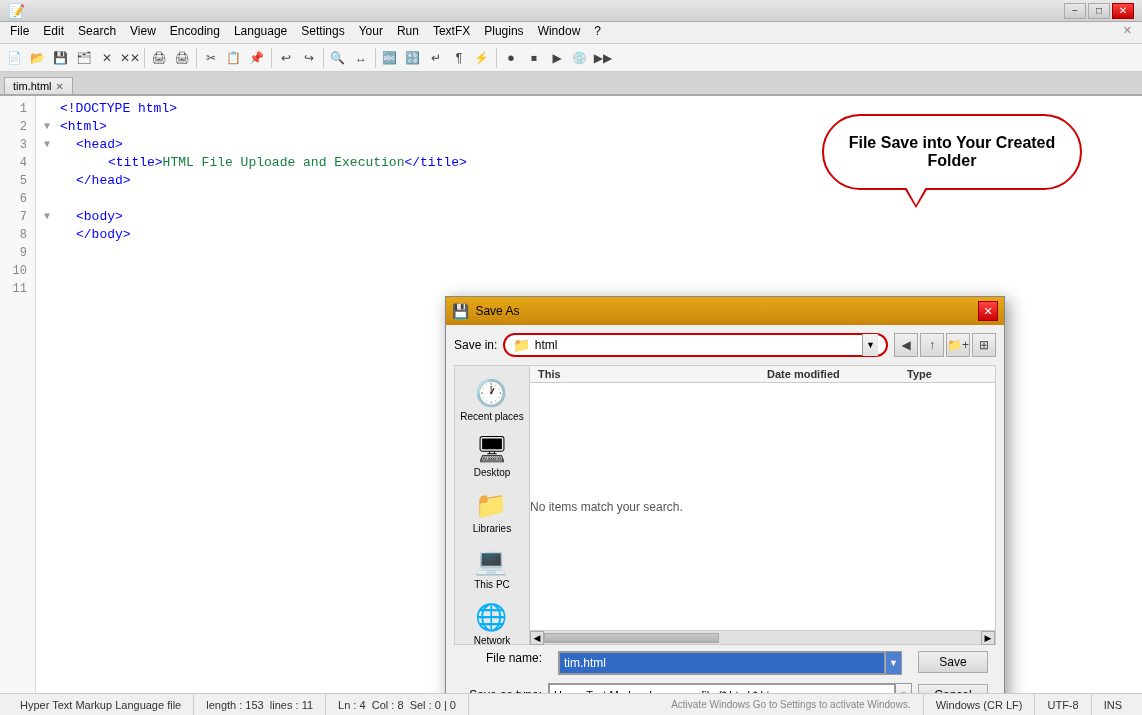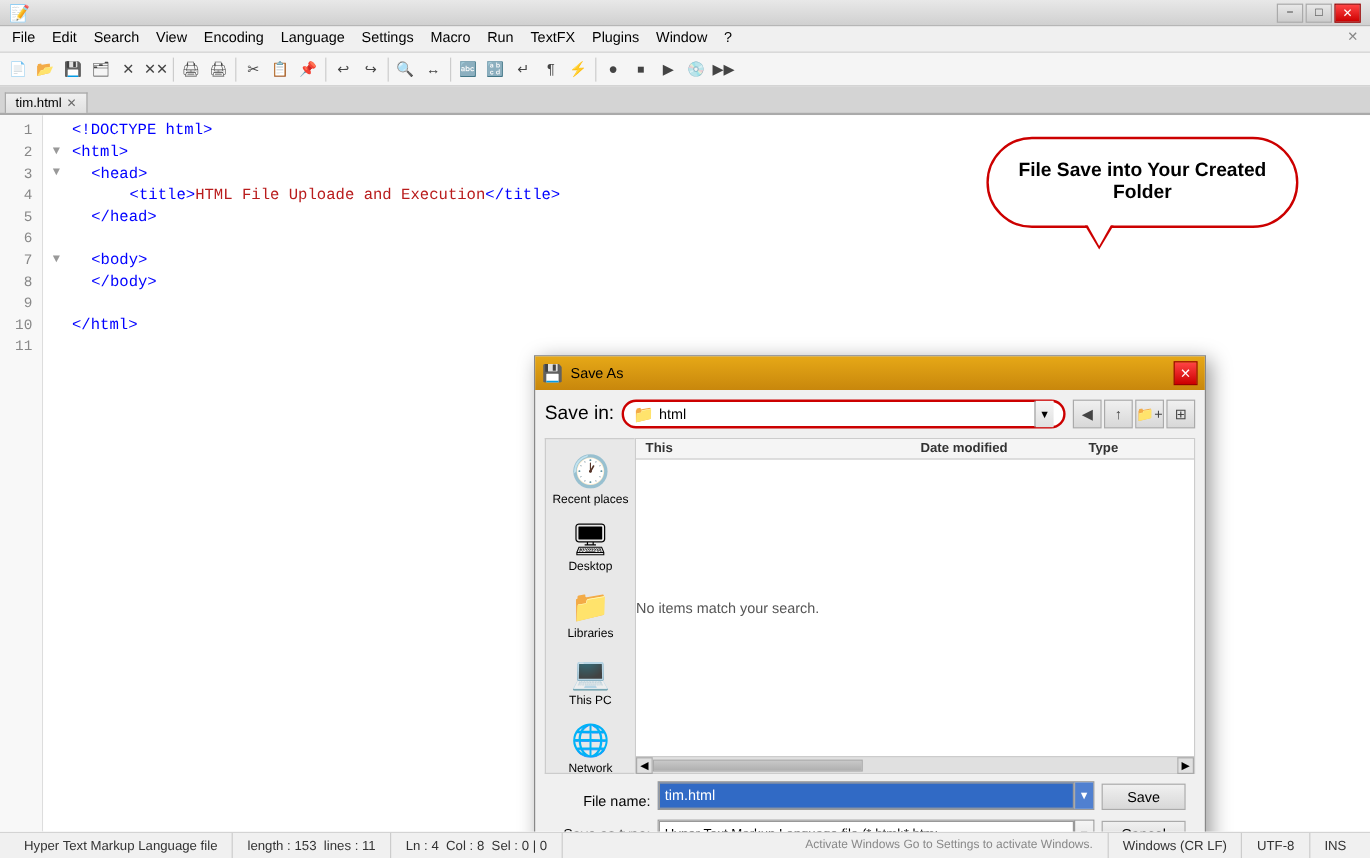--- a/index.html
+++ b/index.html
@@ -111,21 +111,21 @@
       font-family: 'Courier New', monospace;
       font-size: 13px;
       line-height: 18px;
       background: white;
       overflow: auto;
     }
     .code-line { display: flex; align-items: flex-start; white-space: pre; }
     .fold-icon { width: 16px; color: #999; font-size: 10px; cursor: pointer; display: inline-block; flex-shrink: 0; }
     .kw-doc { color: #0000ff; }
     .kw-tag { color: #0000ff; }
-    .kw-black { color: #b91c1c; }
+    .kw-black { color: #15803d; }
 
     
     #annotation {
       position: absolute;
       top: 18px;
       right: 60px;
       width: 260px;
     }
     .bubble {
       background: white;
@@ -209,21 +209,21 @@
     .dialog-body {
       padding: 8px;
     }
     
     .save-in-row {
       display: flex;
       align-items: center;
       gap: 6px;
       margin-bottom: 8px;
     }
-    .save-in-label { font-size: 16px; white-space: nowrap; }
+    .save-in-label { font-size: 12px; white-space: nowrap; }
     .save-in-combo {
       flex: 1;
       height: 24px;
       display: flex;
       align-items: center;
       background: white;
       border: 1px solid #999;
       padding: 0 4px;
       gap: 4px;
       font-size: 12px;
@@ -329,22 +329,22 @@
     .scroll-arrow {
       width: 14px; height: 14px;
       background: #e0e0e0;
       border: 1px solid #aaa;
       display: flex; align-items: center; justify-content: center;
       font-size: 9px; cursor: pointer;
     }
     
     .dialog-filename-row {
       display: flex;
-      align-items: flex-end;
-      gap: 6px;
+      align-items: flex-start;
+      gap: 16px;
       padding: 6px 8px 4px 8px;
     }
     .fn-label { font-size: 12px; width: 80px; text-align: right; flex-shrink: 0; }
     .fn-input {
       flex: 1;
       height: 22px;
       background: #316ac5;
       color: white;
       border: 1px solid #999;
       padding: 0 4px;
@@ -403,21 +403,21 @@
 </div>
 
 <div id="menubar">
   <span class="menu-item">File</span>
   <span class="menu-item">Edit</span>
   <span class="menu-item">Search</span>
   <span class="menu-item">View</span>
   <span class="menu-item">Encoding</span>
   <span class="menu-item">Language</span>
   <span class="menu-item">Settings</span>
-  <span class="menu-item">Macro</span>
+  <span class="menu-item">Your</span>
   <span class="menu-item">Run</span>
   <span class="menu-item">TextFX</span>
   <span class="menu-item">Plugins</span>
   <span class="menu-item">Window</span>
   <span class="menu-item">?</span>
   <span class="separator"></span>
   <span class="x-btn">✕</span>
 </div>
 
 <div id="toolbar">
@@ -478,21 +478,20 @@
   <div id="code-area">
     <div class="code-line"><span class="fold-icon"> </span><span class="kw-doc">&lt;!DOCTYPE html&gt;</span></div>
     <div class="code-line"><span class="fold-icon">▼</span><span class="kw-tag">&lt;html&gt;</span></div>
     <div class="code-line"><span class="fold-icon">▼</span><span style="padding-left:16px;"></span><span class="kw-tag">&lt;head&gt;</span></div>
     <div class="code-line"><span class="fold-icon"> </span><span style="padding-left:48px;"></span><span class="kw-tag">&lt;title&gt;</span><span class="kw-black">HTML File Uploade and Execution</span><span class="kw-tag">&lt;/title&gt;</span></div>
     <div class="code-line"><span class="fold-icon"> </span><span style="padding-left:16px;"></span><span class="kw-tag">&lt;/head&gt;</span></div>
     <div class="code-line"><span class="fold-icon"> </span></div>
     <div class="code-line"><span class="fold-icon">▼</span><span style="padding-left:16px;"></span><span class="kw-tag">&lt;body&gt;</span></div>
     <div class="code-line"><span class="fold-icon"> </span><span style="padding-left:16px;"></span><span class="kw-tag">&lt;/body&gt;</span></div>
     <div class="code-line"><span class="fold-icon"> </span></div>
-    <div class="code-line"><span class="fold-icon"> </span><span class="kw-tag">&lt;/html&gt;</span></div>
   </div>
 
   <div id="annotation">
     <div class="bubble">
       <span>File Save into Your Created Folder</span>
       <div class="bubble-tail"></div>
       <div class="bubble-tail-inner"></div>
     </div>
   </div>
 

